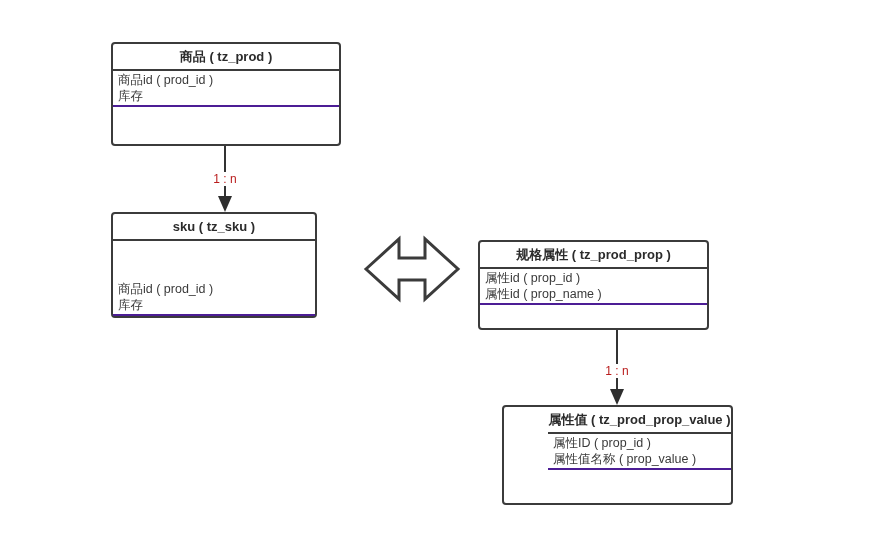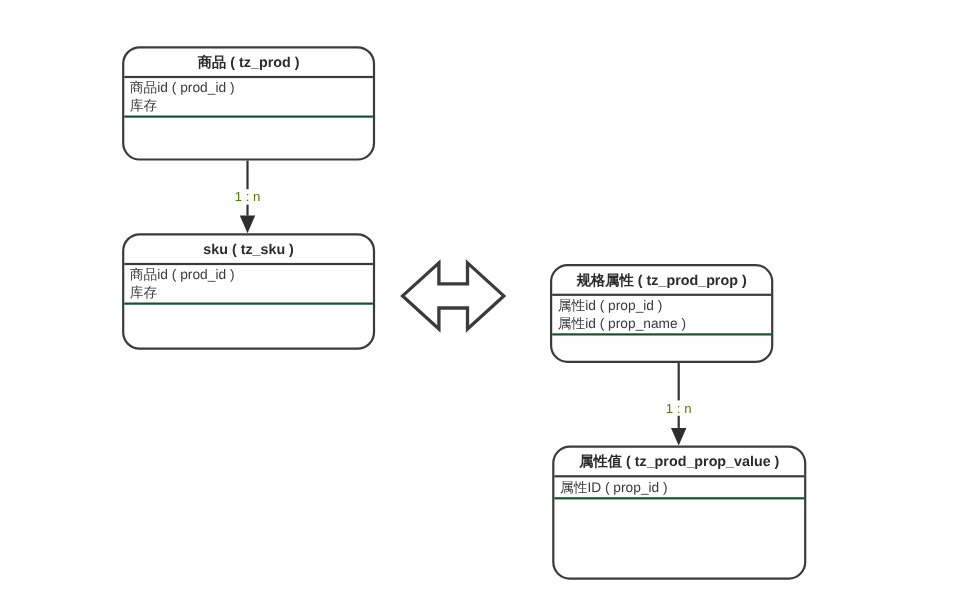--- a/index.html
+++ b/index.html
@@ -13,41 +13,41 @@
     height: 539px;
     background: #ffffff;
     font-family: "Liberation Sans", "DejaVu Sans", sans-serif;
     color: #3a3a3a;
     overflow: hidden;
   }
   .entity {
     position: absolute;
     box-sizing: border-box;
     border: 2px solid #3b3b3b;
-    border-radius: 16px;
+    border-radius: 4px;
     background: #ffffff;
     display: flex;
     flex-direction: column;
   }
   .entity-title {
     flex: none;
     height: 25px;
     line-height: 25px;
     text-align: center;
     font-weight: bold;
     font-size: 13px;
     color: #2b2b2b;
     border-bottom: 2px solid #3b3b3b;
     white-space: nowrap;
     overflow: hidden;
   }
   .entity-fields {
     flex: none;
     padding: 1px 5px;
-    border-bottom: 2px solid #14532d;
+    border-bottom: 2px solid #4c1d95;
     font-size: 12.5px;
     line-height: 16px;
     white-space: nowrap;
     overflow: hidden;
   }
   .entity-footer {
     flex: 1;
   }
   .vline {
     position: absolute;
@@ -61,21 +61,21 @@
     border-left: 7px solid transparent;
     border-right: 7px solid transparent;
     border-top: 16px solid #2e2e2e;
   }
   .rel-label {
     position: absolute;
     transform: translate(-50%, -50%);
     background: #ffffff;
     padding: 0 3px;
     font-size: 12px;
-    color: #4d7c0f;
+    color: #b91c1c;
     white-space: nowrap;
     text-align: center;
   }
   .double-arrow {
     position: absolute;
   }
 </style>
 </head>
 <body>
 
@@ -87,47 +87,48 @@
       <div>商品id ( prod_id )</div>
       <div>库存</div>
     </div>
     <div class="entity-footer"></div>
   </div>
 
   <div class="vline" style="left:224px; top:146px; height:50px;"></div>
   <div class="arrowhead-down" style="left:218px; top:196px;"></div>
   <div class="rel-label" style="left:225px; top:179px;">1 : n</div>
 
-  <div class="entity" style="left:111px; top:212px; width:230px; height:106px;">
+  <div class="entity" style="left:111px; top:212px; width:206px; height:106px;gap:39px;">
     <div class="entity-title">sku ( tz_sku )</div>
     <div class="entity-fields">
       <div>商品id ( prod_id )</div>
       <div>库存</div>
     </div>
     <div class="entity-footer"></div>
   </div>
 
   <svg class="double-arrow" style="left:362px; top:235px;" width="100" height="68" viewBox="0 0 100 68">
     <polygon points="4,34 37,4 37,23 63,23 63,4 96,34 63,64 63,45 37,45 37,64" fill="#ffffff" stroke="#3b3b3b" stroke-width="3" stroke-linejoin="miter"></polygon>
   </svg>
 
-  <div class="entity" style="left:500px; top:240px; width:203px; height:90px;">
+  <div class="entity" style="left:478px; top:240px; width:231px; height:90px;">
     <div class="entity-title">规格属性 ( tz_prod_prop )</div>
     <div class="entity-fields">
       <div>属性id ( prop_id )</div>
       <div>属性id ( prop_name )</div>
     </div>
     <div class="entity-footer"></div>
   </div>
 
   <div class="vline" style="left:616px; top:330px; height:59px;"></div>
   <div class="arrowhead-down" style="left:610px; top:389px;"></div>
   <div class="rel-label" style="left:617px; top:371px;">1 : n</div>
 
-  <div class="entity" style="left:502px; top:405px; width:231px; height:122px;">
+  <div class="entity" style="left:502px; top:405px; width:231px; height:100px;padding-left:44px;">
     <div class="entity-title">属性值 ( tz_prod_prop_value )</div>
     <div class="entity-fields">
       <div>属性ID ( prop_id )</div>
+      <div>属性值名称 ( prop_value )</div>
     </div>
     <div class="entity-footer"></div>
   </div>
 
 </div>
 
 </body></html>

